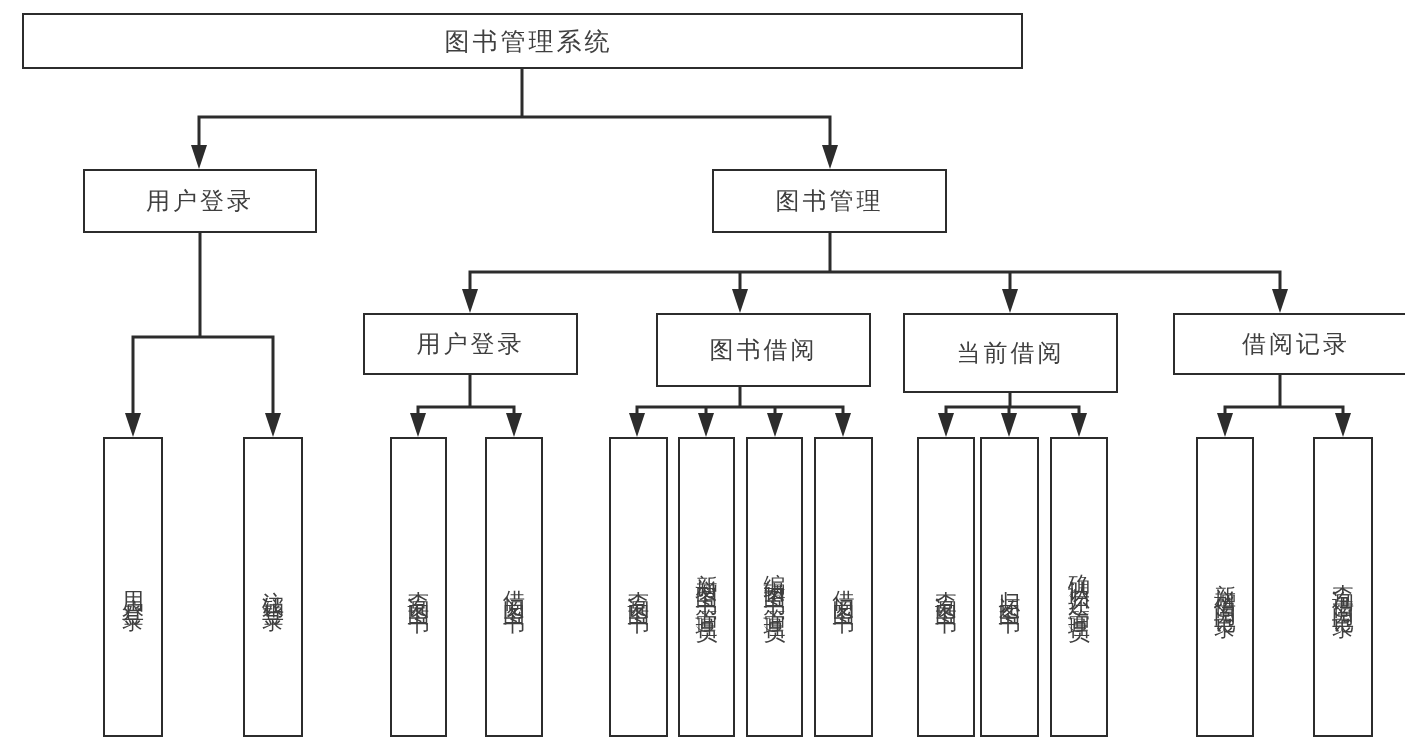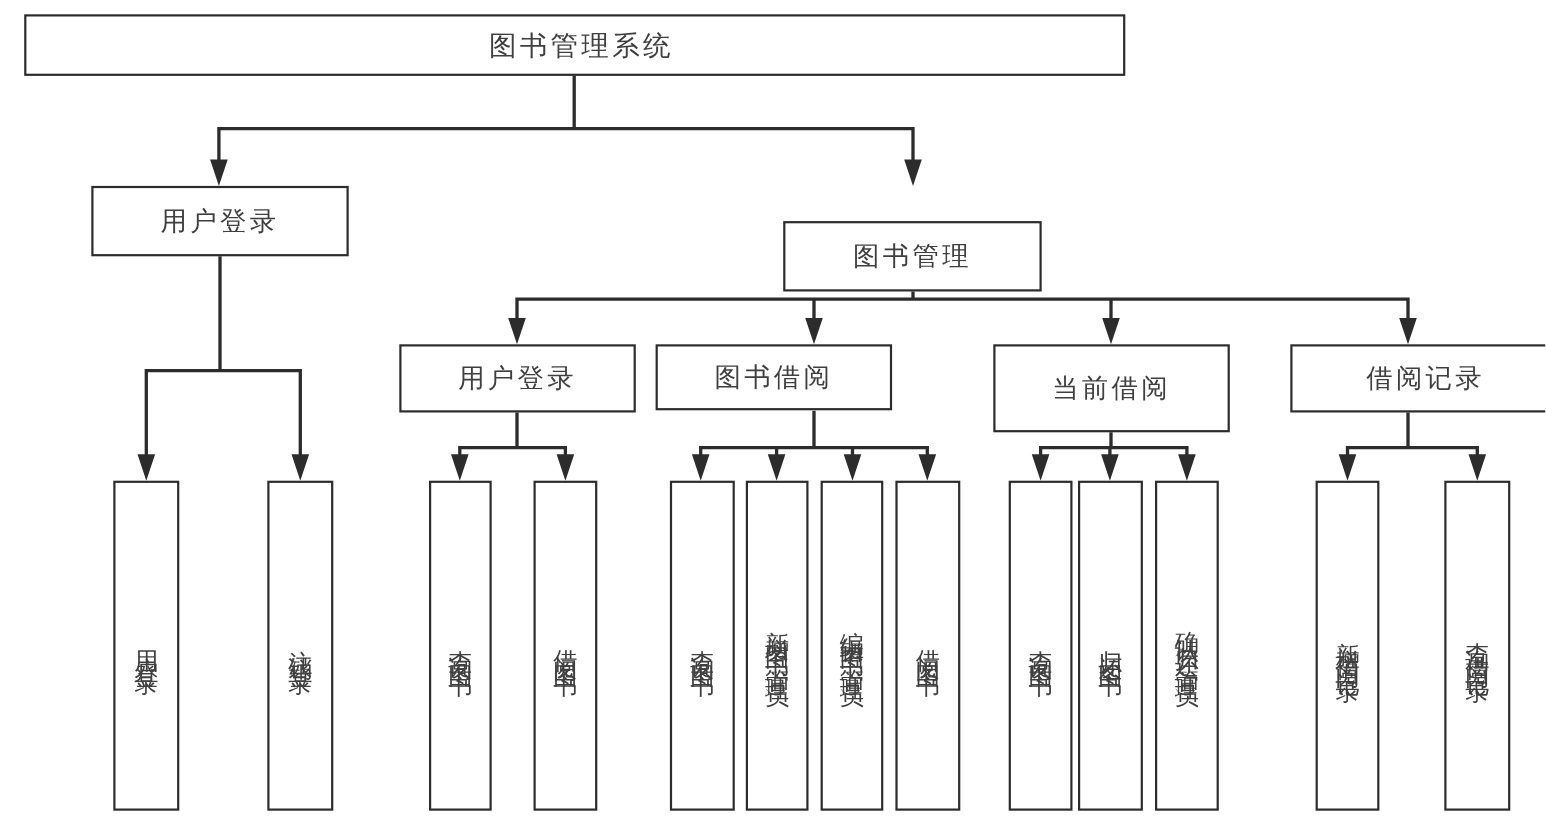--- a/index.html
+++ b/index.html
@@ -79,28 +79,28 @@
     </g>
   </svg>
 
   <div class="hbox root" style="left:22px; top:13px; width:1001px; height:56px;">
     <span>图书管理系统</span>
   </div>
 
   <div class="hbox" style="left:83px; top:169px; width:234px; height:64px;">
     <span>用户登录</span>
   </div>
-  <div class="hbox" style="left:712px; top:169px; width:235px; height:64px;margin-top:32px;">
+  <div class="hbox" style="left:712px; top:169px; width:235px; height:64px;">
     <span>图书管理</span>
   </div>
 
   <div class="hbox" style="left:363px; top:313px; width:215px; height:62px;">
     <span>用户登录</span>
   </div>
-  <div class="hbox" style="left:596px; top:313px; width:215px; height:60px;">
+  <div class="hbox" style="left:656px; top:313px; width:215px; height:74px;">
     <span>图书借阅</span>
   </div>
   <div class="hbox" style="left:903px; top:313px; width:215px; height:80px;">
     <span>当前借阅</span>
   </div>
   <div class="hbox" style="left:1173px; top:313px; width:246px; height:62px;">
     <span>借阅记录</span>
   </div>
 
   <div class="leaf" style="left:103px; width:60px;">

